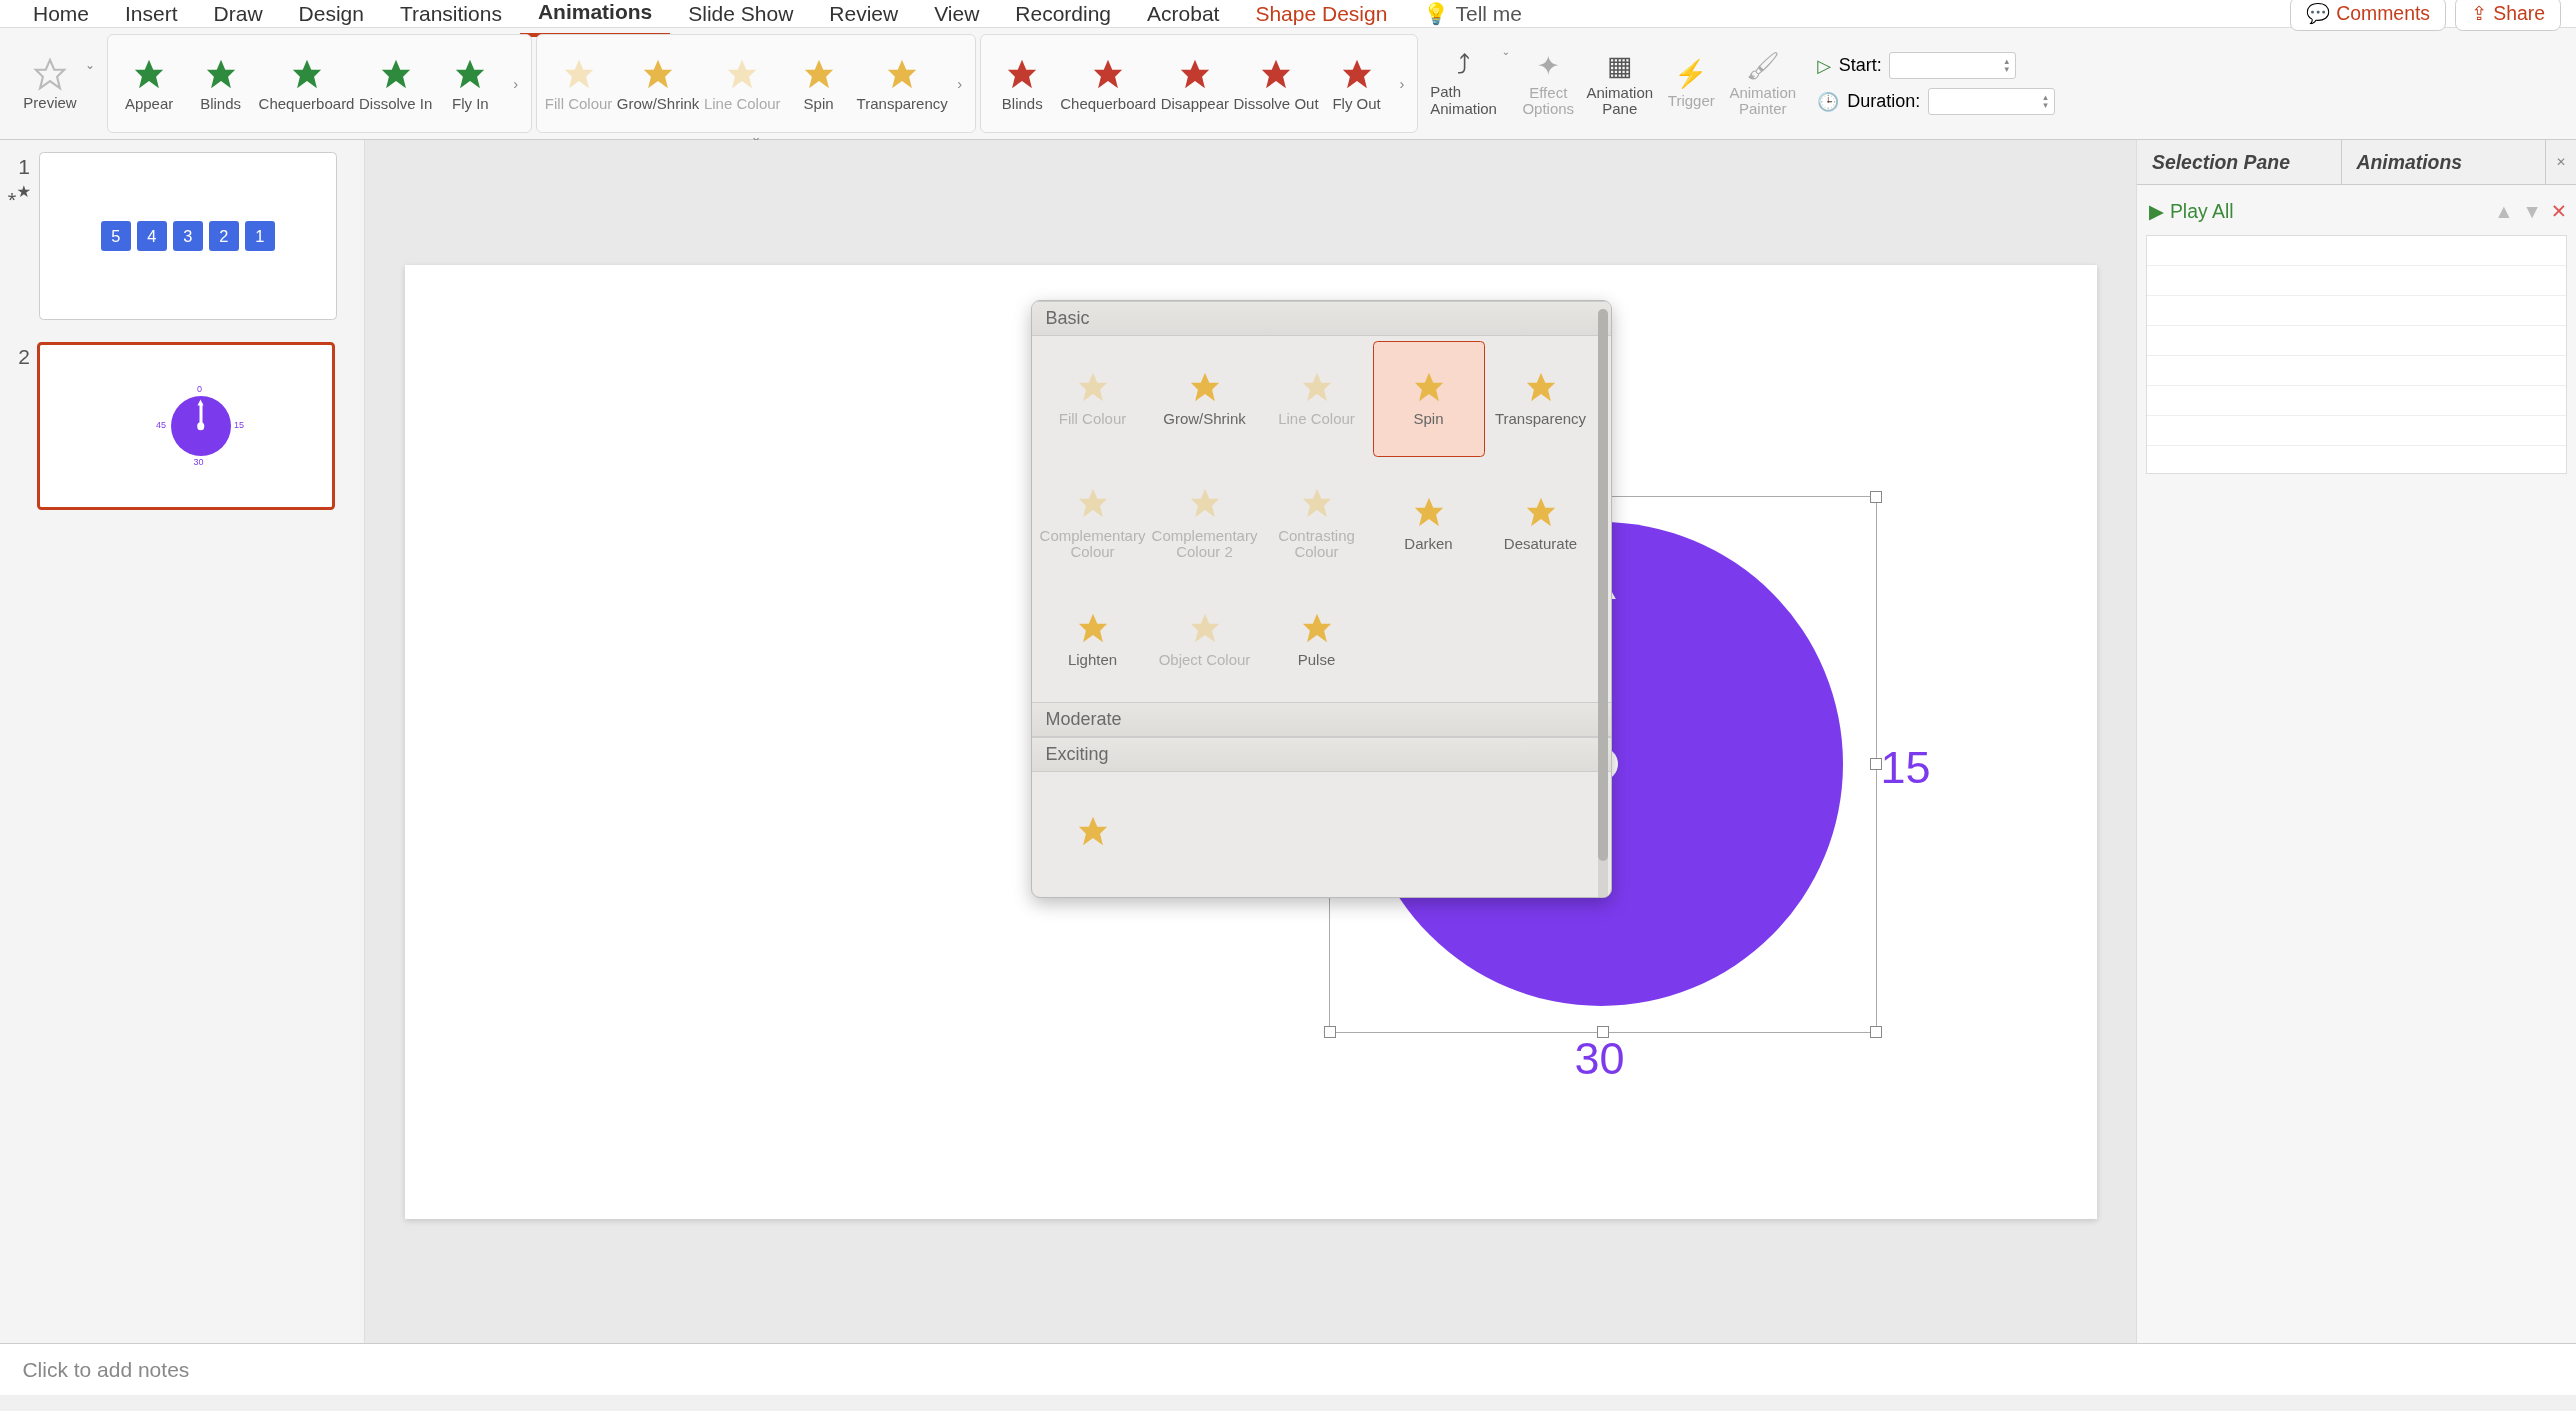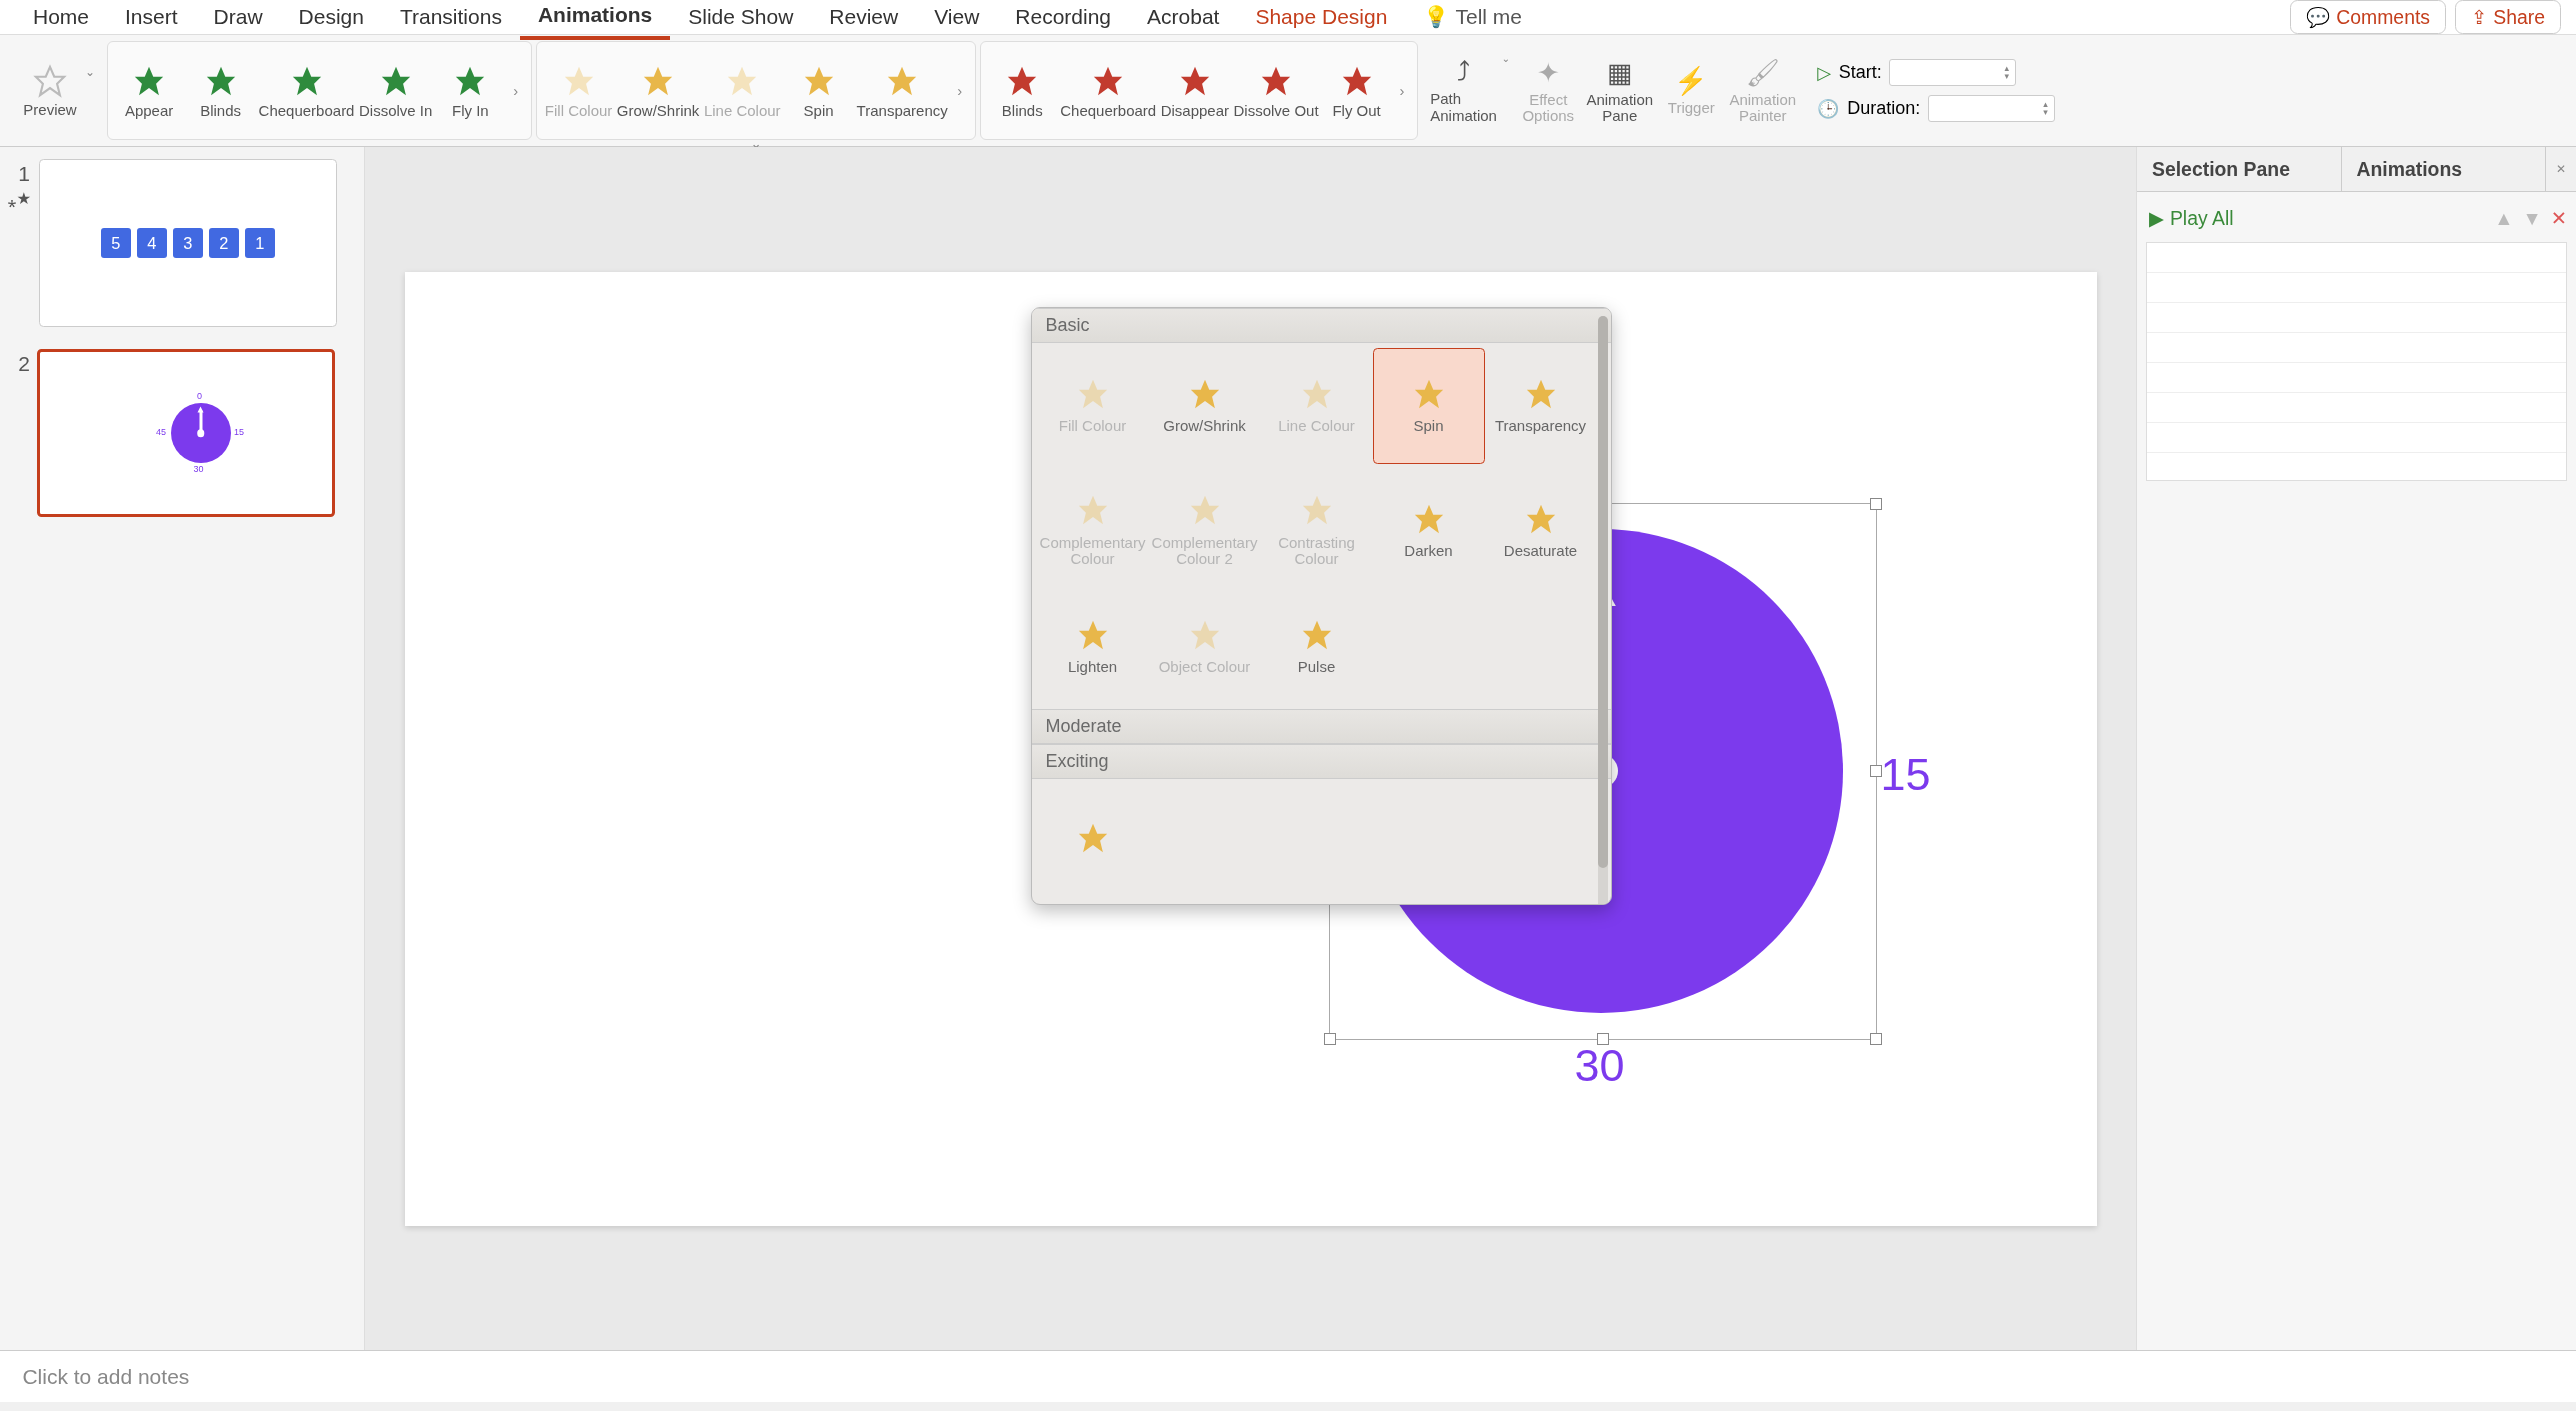--- a/index.html
+++ b/index.html
@@ -1,19 +1,19 @@
 <!DOCTYPE html>
 <html style="font-size:12px"><head>
 <meta charset="utf-8">
 <style>
 * { margin: 0; padding: 0; box-sizing: border-box; font-family: -apple-system, BlinkMacSystemFont, "Segoe UI", sans-serif; }
 body { background: #f0f0f0; width: 2576px; height: 1412px; overflow: hidden; transform-origin: top left; }
 
 
-.tabs { background: #fff; display: flex; align-items: center; height: 35px; padding: 0 15px; border-bottom: 0.7px solid #ddd; font-size: 21px; }
+.tabs { background: #fff; display: flex; align-items: center; height: 28px; padding: 0 15px; border-bottom: 0.7px solid #ddd; font-size: 21px; }
 .tab { padding: 9px 18px; cursor: pointer; color: #333; }
 .tab.active { font-weight: 600; border-bottom: 4.5px solid #c43e1c; }
 .tab.shape-format { color: #c43e1c; }
 .tab.tellme { display: flex; align-items: center; gap: 6px; color: #555; }
 .tabs-right { margin-left: auto; display: flex; gap: 9px; }
 .btn-pill { border: 1.5px solid #ccc; border-radius: 7.5px; padding: 4.5px 15px; display: flex; align-items: center; gap: 6px; font-size: 19.4px; cursor: pointer; background: #fff; }
 .btn-comments { color: #c43e1c; }
 .btn-share { color: #c43e1c; }
 
 
@@ -72,21 +72,21 @@
 .gallery-item { width: 112px; height: 116px; display:flex; flex-direction:column; align-items:center; justify-content:center; gap:4.5px; font-size:15px; color:#666; cursor:pointer; border-radius:4.5px; }
 .gallery-item.disabled { color:#b5b5b5; }
 .gallery-item.selected { background:#f9d9cc; border:1.5px solid #c43e1c; }
 .gallery-item .lbl { text-align:center; line-height:16.4px; }
 .gallery-scrollbar { position:absolute; right:3px; top:7.5px; width:10.4px; height:686px; background:#d6d4d1; border-radius:6px; }
 .gallery-thumb { position:absolute; right:3px; top:7.5px; width:10.4px; height:552px; background:#b4b2ae; border-radius:6px; }
 
 
 .right-panes { width: 440px; background: #f0f0f0; display: flex; flex-direction: column; border-left:0.7px solid #ddd; }
 .pane-tabs { display: flex; height: 45px; border-bottom: 0.7px solid #ccc; }
-.pane-tab { flex:1; display:flex; align-items:center; padding:0 15px; font-size:19.4px; font-weight:600; color:#444; border-right:0.7px solid #ccc; cursor:pointer; }
+.pane-tab { flex:1; display:flex; align-items:center; padding:0 15px; font-size:19.4px; font-weight:600; color:#444; border-right:0.7px solid #ccc; cursor:pointer;font-style:italic; }
 .pane-close { width:30px; display:flex; align-items:center; justify-content:center; color:#888; cursor:pointer; }
 .pane-body { flex:1; background:#f6f6f6; padding:9px; }
 .play-all { display:flex; align-items:center; gap:6px; color:#3a8a3a; font-size:19.4px; padding:6px 3px; }
 .pane-controls { float:right; display:flex; gap:9px; color:#bbb; font-size:19.4px; }
 .pane-list { background:#fff; border:0.7px solid #ddd; height:239px; margin-top:6px; }
 .pane-list-row { height:30px; border-bottom:0.7px solid #eee; }
 
 
 .notes-bar { height: 52px; background: #fff; border-top: 0.7px solid #ccc; display:flex; align-items:center; padding:0 22.4px; font-size:21px; color:#888; }
 

